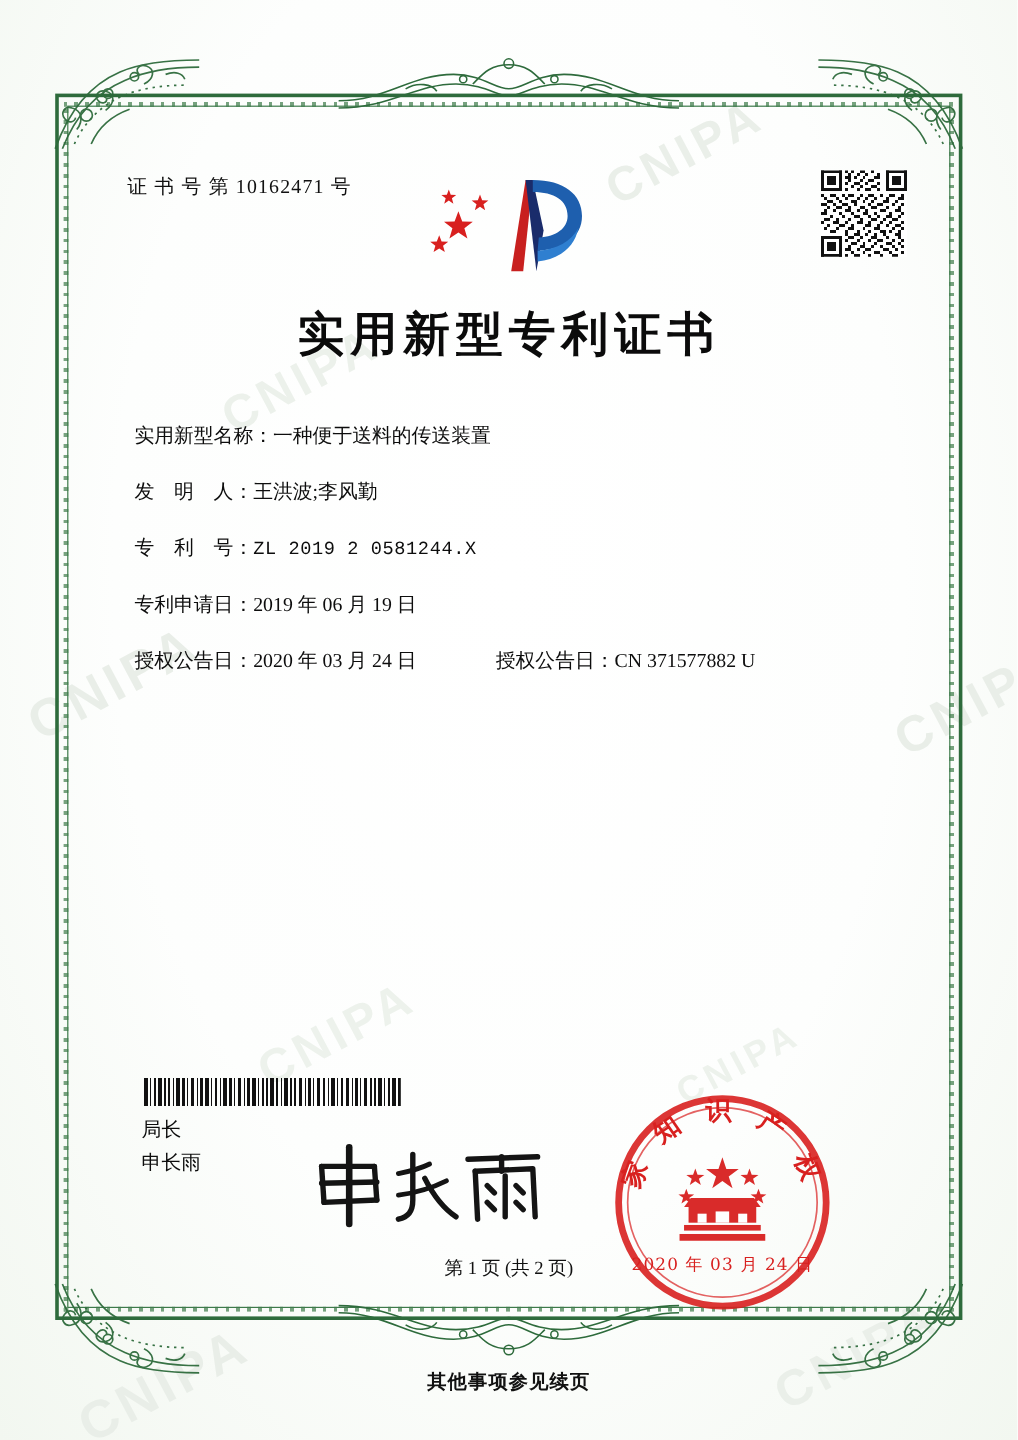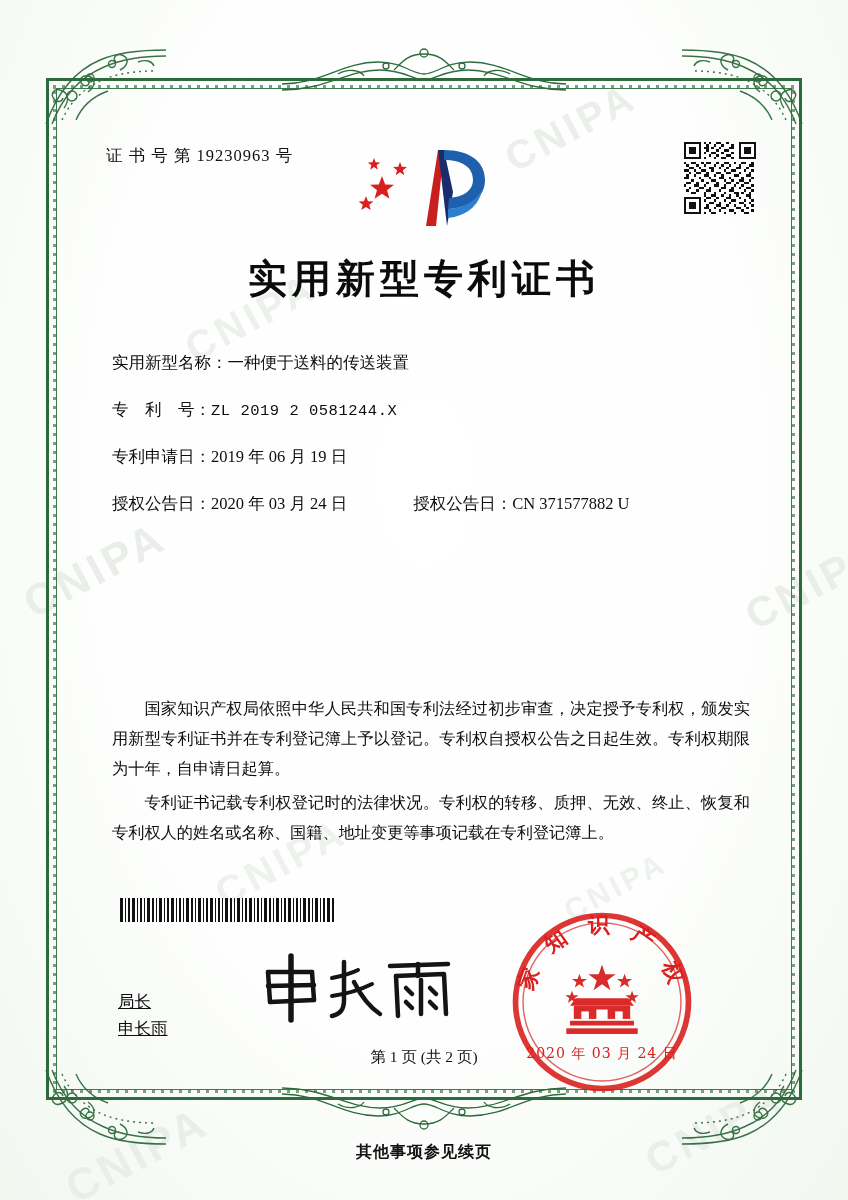--- a/index.html
+++ b/index.html
@@ -184,25 +184,24 @@
   .barcode {
     position: absolute;
     left: 120px; top: 898px;
     width: 214px; height: 24px;
   }
   .barcode svg { display:block; width:100%; height:100%; }
 
   
   .sig-label {
     position: absolute;
-    left: 118px; top: 988px;
+    left: 118px; top: 928px;
     font-size: 16.5px;
     line-height: 27px;
     color: #0d0d0d;
-    text-decoration: underline;
   }
   .sig-script {
     position: absolute;
     left: 258px; top: 952px;
     width: 200px; height: 72px;
     color: #141414;
   }
   .sig-script svg { width:100%; height:100%; display:block; }
 
   
@@ -330,21 +329,21 @@
       <path d="M0 46 C44 46 64 26 98 26 C122 26 132 36 142 36 C152 36 162 26 186 26 C220 26 240 46 284 46"></path>
       <path d="M112 26 C120 18 126 10 142 10 C158 10 164 18 172 26"></path>
       <circle cx="142" cy="9" r="4"></circle>
       <circle cx="104" cy="22" r="3"></circle>
       <circle cx="180" cy="22" r="3"></circle>
       <path d="M56 30 C66 24 78 26 82 32"></path>
       <path d="M228 30 C218 24 206 26 202 32"></path>
     </svg>
   </div>
 
-  <div class="cert-no">证 书 号 第 19230963 号</div>
+  <div class="cert-no">证 书 号 第 10162471 号</div>
 
   <div class="qr">
     <svg viewBox="0 0 29 29" shape-rendering="crispEdges">
       <rect width="29" height="29" fill="#ffffff"></rect>
       <g fill="#111111">
         <rect x="0" y="0" width="7" height="1"></rect>
           <rect x="0" y="6" width="7" height="1"></rect>
         <rect x="0" y="0" width="1" height="7"></rect>
           <rect x="6" y="0" width="1" height="7"></rect>
         <rect x="2" y="2" width="3" height="3"></rect>
@@ -547,41 +546,41 @@
     </svg>
   </div>
 
   <div class="title">实用新型专利证书</div>
 
   <div class="fields">
     <div class="frow">
       <span class="flabel">实用新型名称：</span>
       <span class="fvalue">一种便于送料的传送装置</span>
     </div>
+    <div class="frow">
+      <span class="flabel">发　明　人：</span>
+      <span class="fvalue">王洪波;李风勤</span>
+    </div>
     <div class="frow mono">
       <span class="flabel" style="font-family:'Liberation Serif',serif;font-size:16.5px;">专　利　号：</span>
       <span class="fvalue">ZL 2019 2 0581244.X</span>
     </div>
     <div class="frow">
       <span class="flabel">专利申请日：</span>
       <span class="fvalue">2019 年 06 月 19 日</span>
     </div>
     <div class="frow pair">
       <span class="flabel">授权公告日：</span>
       <span class="fvalue">2020 年 03 月 24 日</span>
       <span class="pair-gap"></span>
       <span class="flabel">授权公告日：</span>
       <span class="fvalue">CN 371577882 U</span>
     </div>
   </div>
 
-  <div class="paras">
-    <p>国家知识产权局依照中华人民共和国专利法经过初步审查，决定授予专利权，颁发实用新型专利证书并在专利登记簿上予以登记。专利权自授权公告之日起生效。专利权期限为十年，自申请日起算。</p>
-    <p>专利证书记载专利权登记时的法律状况。专利权的转移、质押、无效、终止、恢复和专利权人的姓名或名称、国籍、地址变更等事项记载在专利登记簿上。</p>
-  </div>
 
   <div class="barcode">
     <svg viewBox="0 0 214 24" shape-rendering="crispEdges">
       <g fill="#111111">
         <rect x="0" y="0" width="3" height="24"></rect>
           <rect x="5" y="0" width="1" height="24"></rect>
         <rect x="8" y="0" width="2" height="24"></rect>
           <rect x="12" y="0" width="3" height="24"></rect>
         <rect x="17" y="0" width="1" height="24"></rect>
           <rect x="20" y="0" width="2" height="24"></rect>

